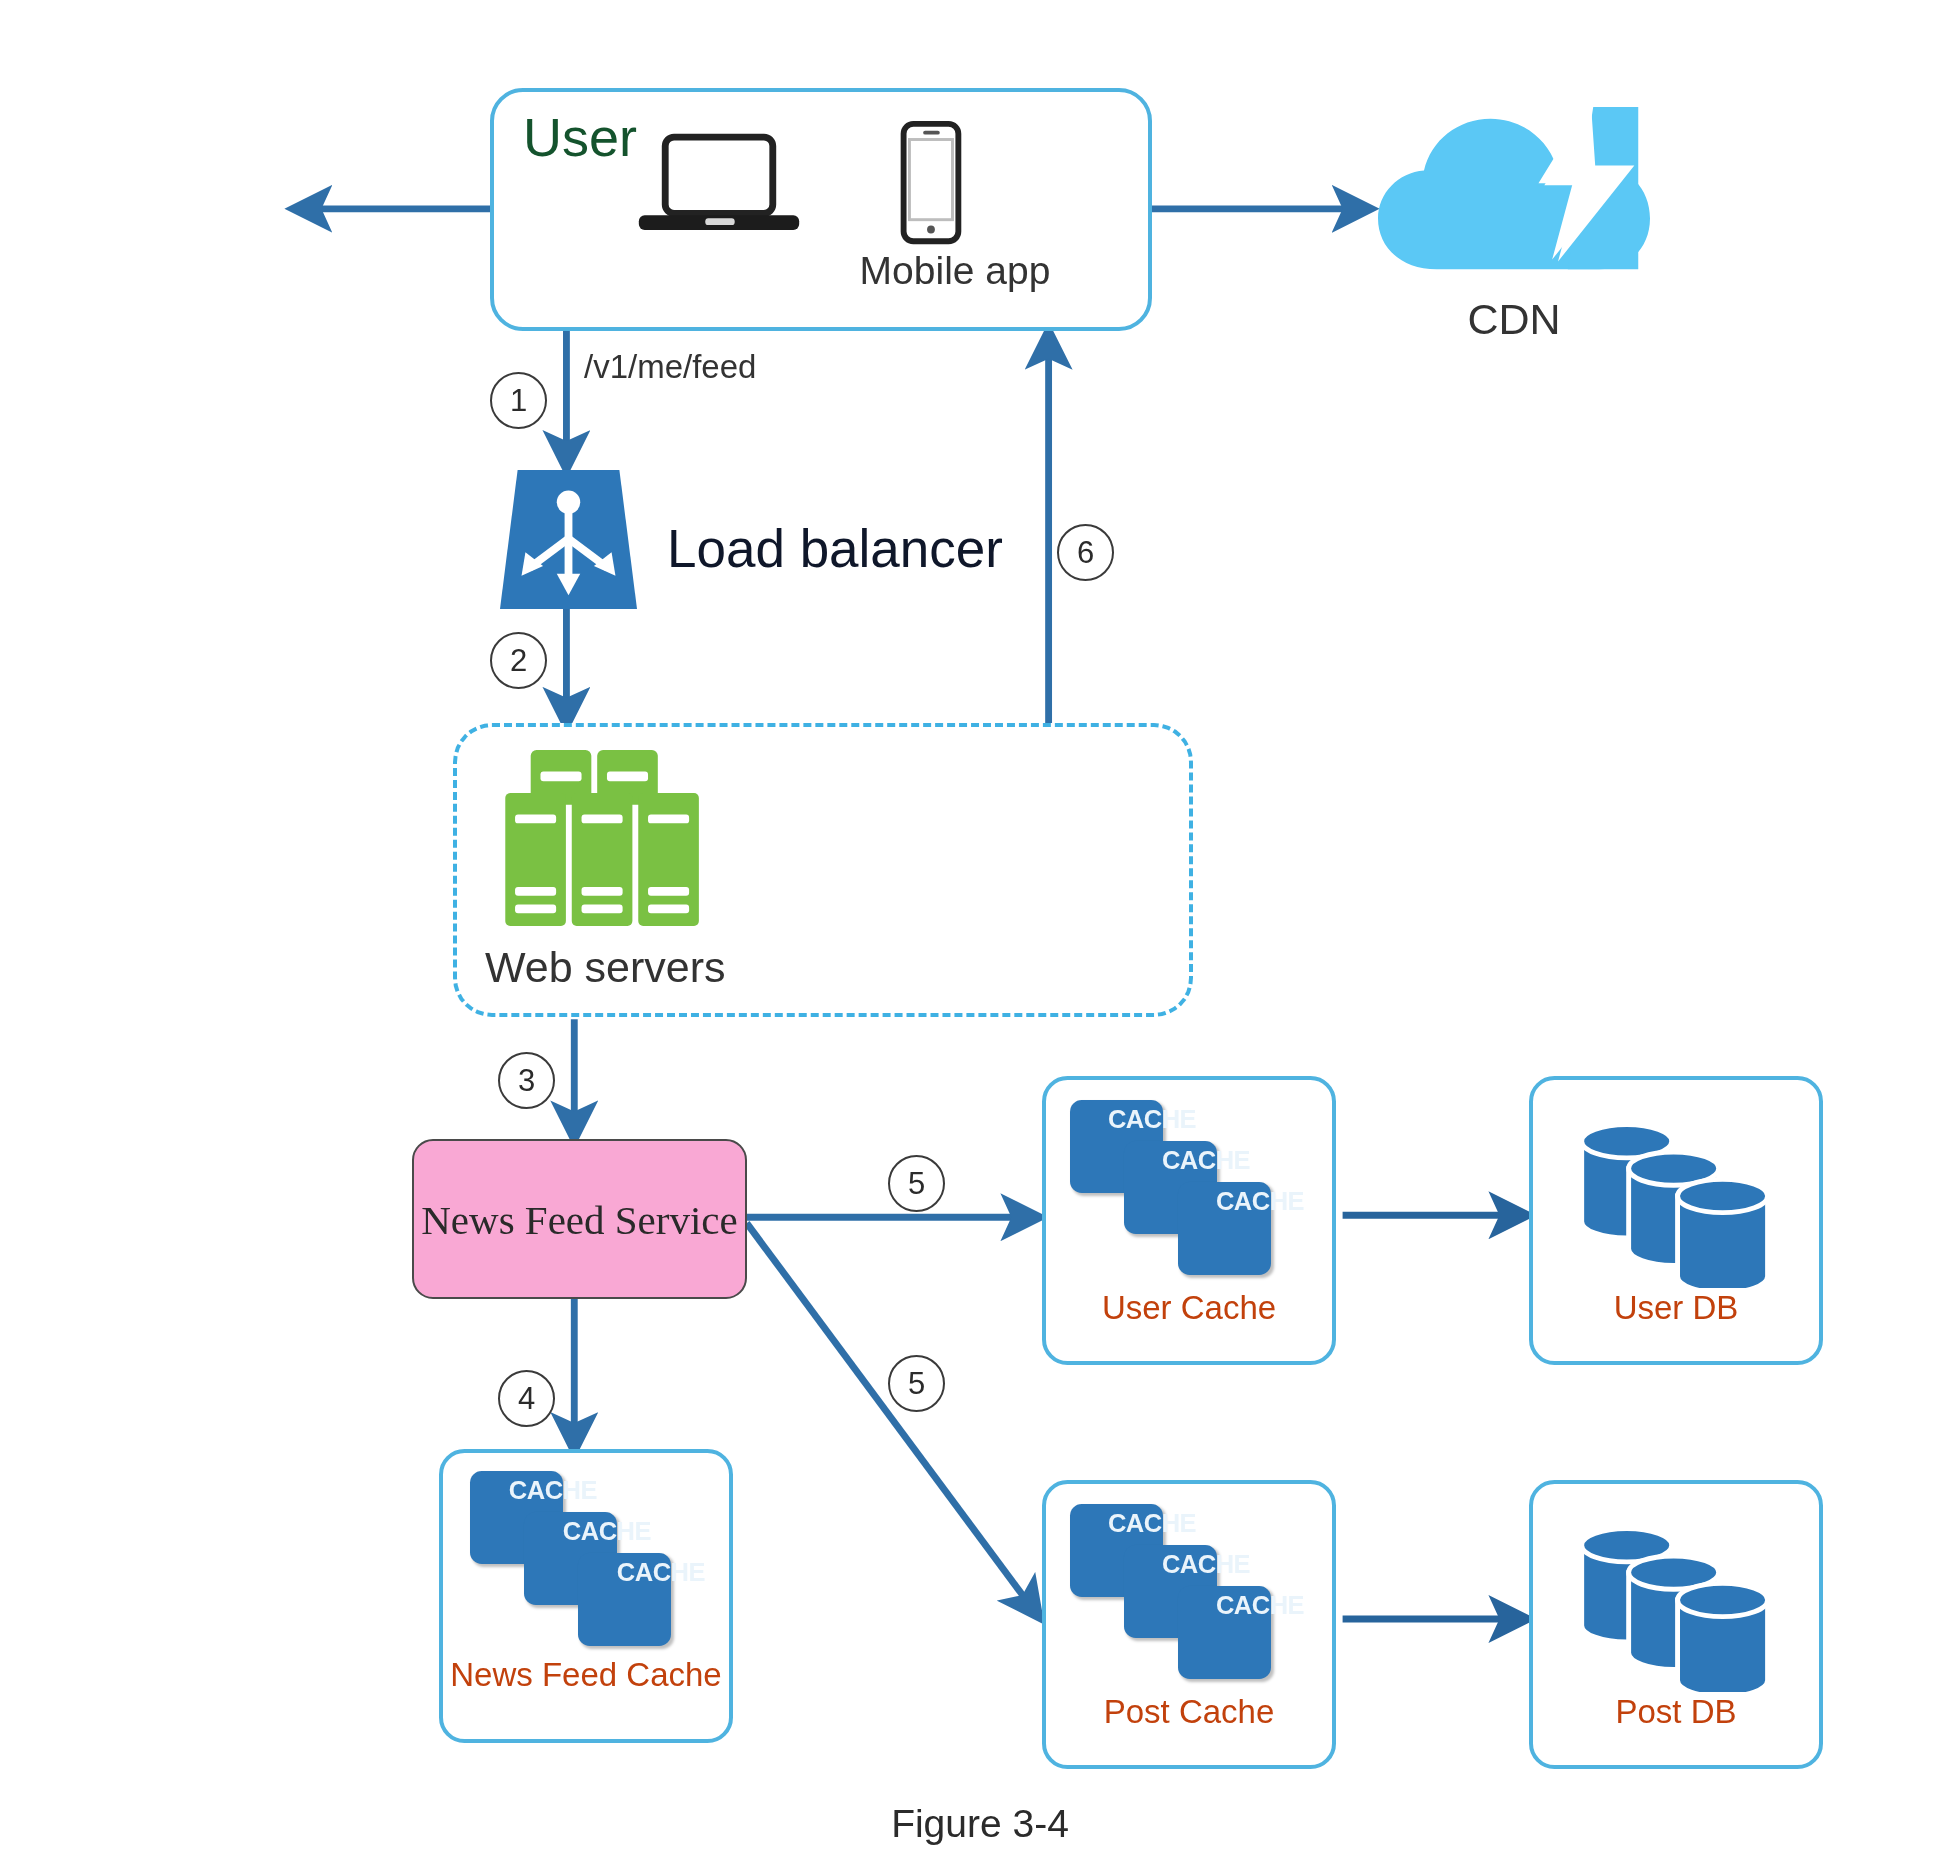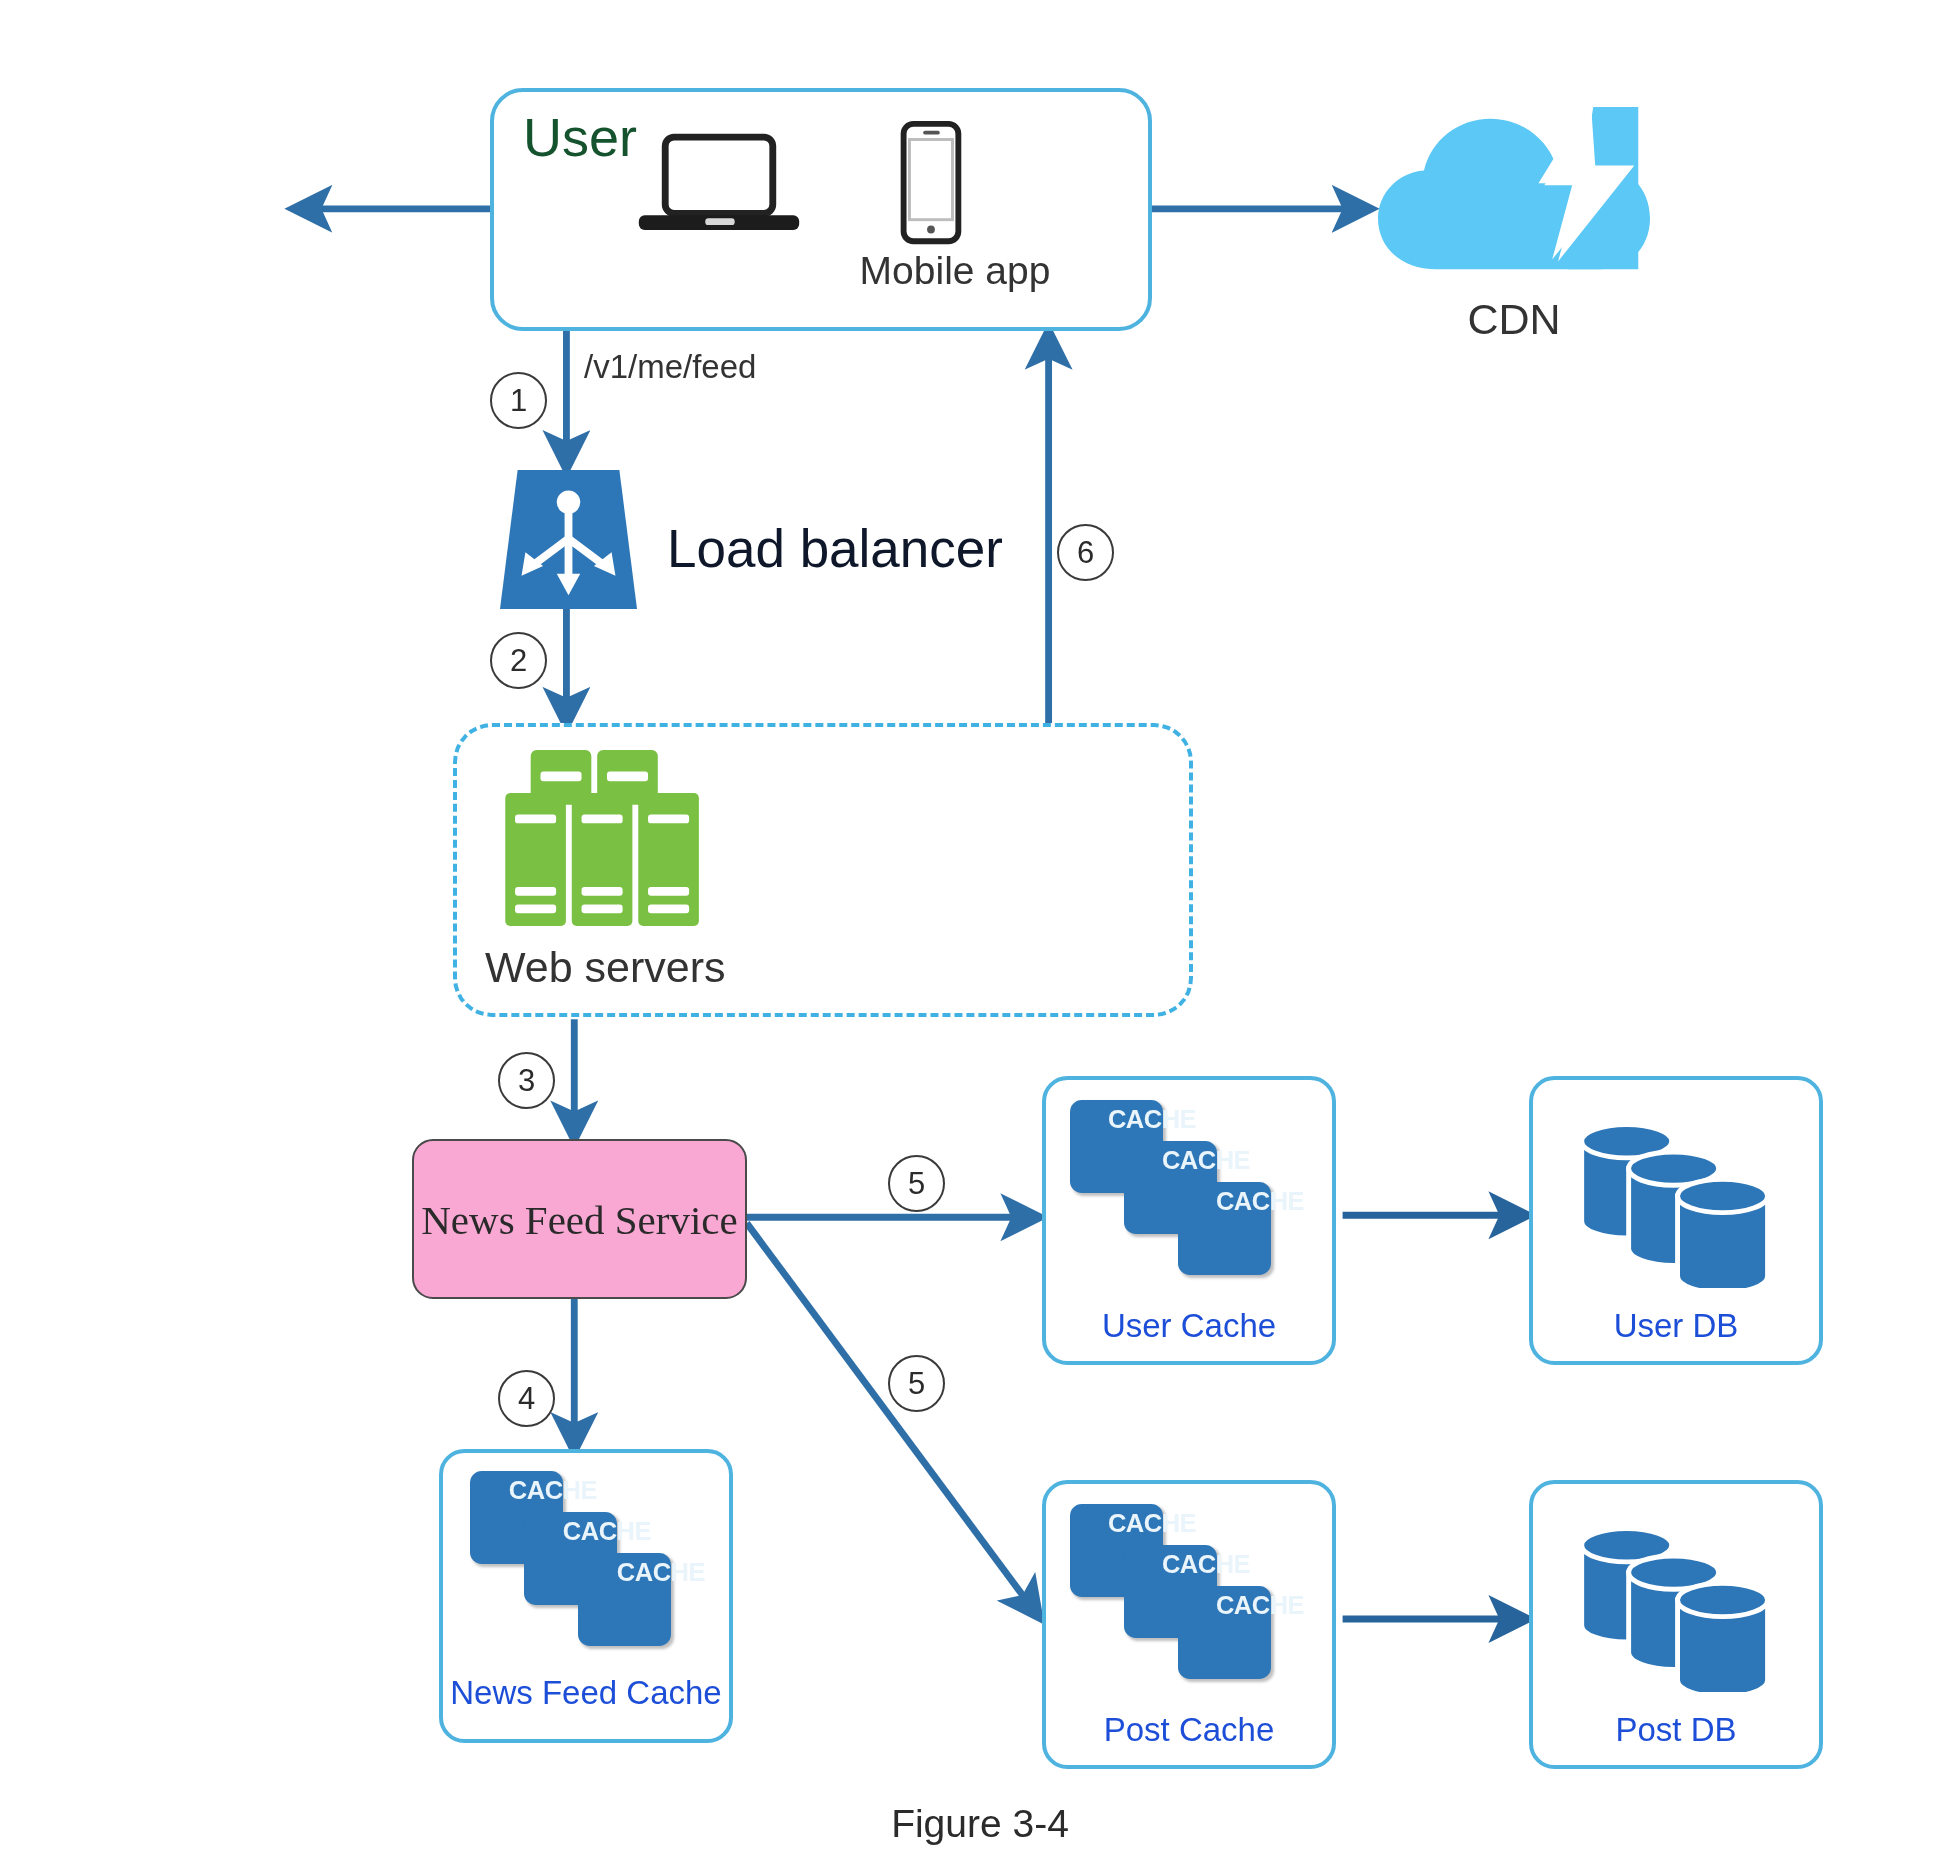--- a/index.html
+++ b/index.html
@@ -68,23 +68,22 @@
     position: absolute;
     font-size: 43px;
     color: #333333;
     white-space: nowrap;
   }
   .store-label {
     position: absolute;
     width: 100%;
     text-align: center;
     font-size: 33px;
-    color: #1d4ed8;
+    color: #c2410c;
     line-height: 1.22;
-    margin-top: 18px;
   }
   .nfs-label {
     position: absolute;
     width: 100%;
     text-align: center;
     font-family: "Liberation Serif", serif;
     font-size: 41px;
     color: #2a2a2a;
   }
   .fig-caption {

